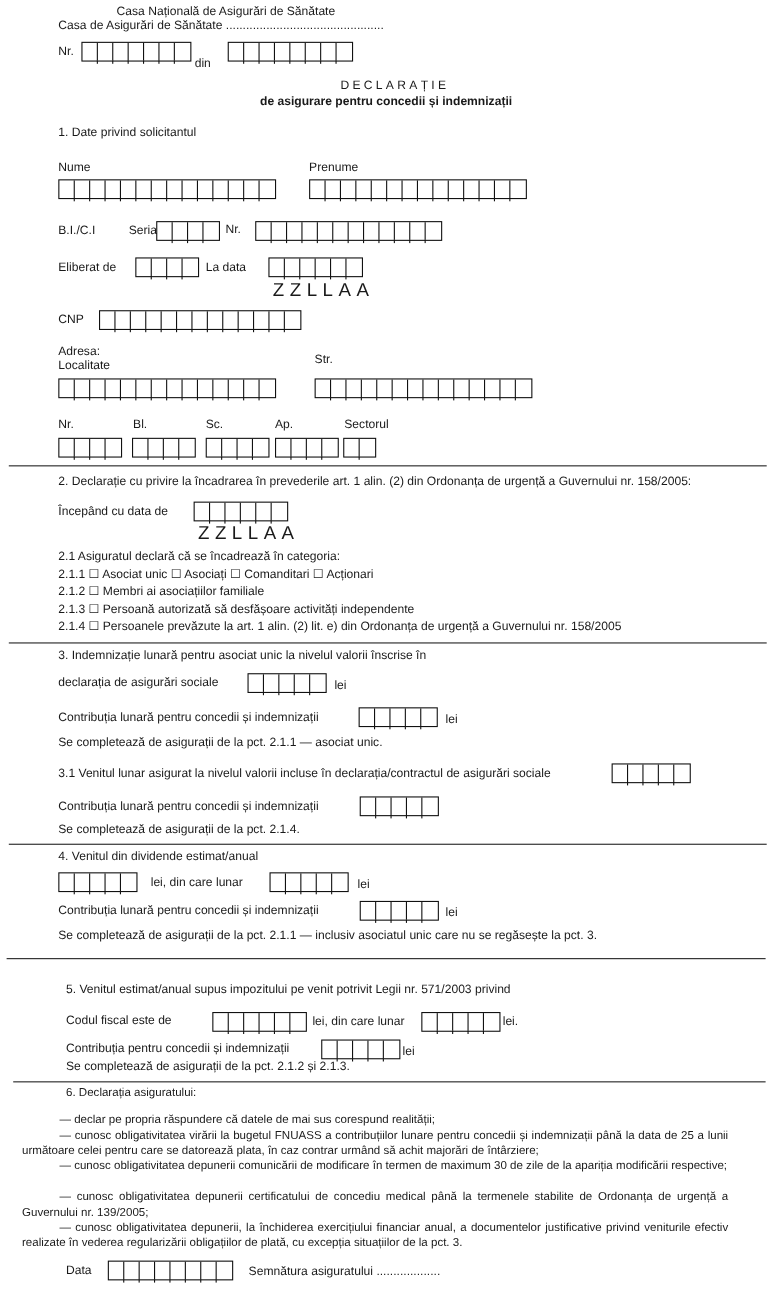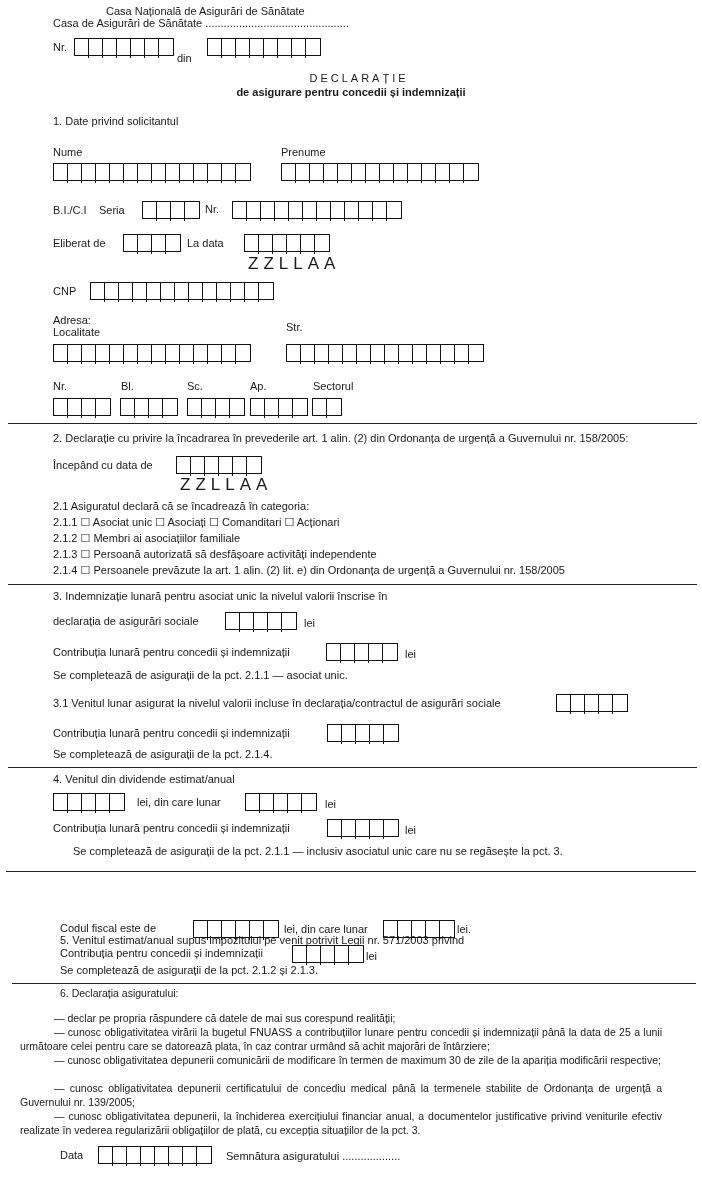--- a/index.html
+++ b/index.html
@@ -78,21 +78,21 @@
     <div class="cell"></div>
     <div class="cell"></div>
     <div class="cell"></div>
     <div class="cell"></div>
     <div class="cell"></div>
     <div class="cell"></div>
     <div class="cell"></div>
   </div>
 
 <div class="abs" style="left:53px;top:204px;">B.I./C.I</div>
-<div class="abs" style="left:99px;top:204px;">Seria</div>
+<div class="abs" style="left:117px;top:204px;">Seria</div>
 <div class="boxes" style="left:142px;top:201px;">
     <div class="cell"></div>
     <div class="cell"></div>
     <div class="cell"></div>
     <div class="cell"></div>
   </div>
 <div class="abs" style="left:205px;top:203px;">Nr.</div>
 <div class="boxes" style="left:232px;top:201px;">
     <div class="cell"></div>
     <div class="cell"></div>
@@ -296,25 +296,25 @@
 <div class="abs" style="left:325px;top:798px;">lei</div>
 <div class="abs" style="left:53px;top:822px;">Contribuția lunară pentru concedii și indemnizații</div>
 <div class="boxes" style="left:327px;top:819px;">
     <div class="cell"></div>
     <div class="cell"></div>
     <div class="cell"></div>
     <div class="cell"></div>
     <div class="cell"></div>
   </div>
 <div class="abs" style="left:405px;top:824px;">lei</div>
-<div class="abs" style="left:53px;top:845px;margin-left:20px;">Se completează de asigurații de la pct. 2.1.1 — inclusiv asociatul unic care nu se regăsește la pct. 3.</div>
+<div class="abs" style="left:53px;top:845px;">Se completează de asigurații de la pct. 2.1.1 — inclusiv asociatul unic care nu se regăsește la pct. 3.</div>
 
 <div class="hline" style="left:6px;width:690px;top:871px;"></div>
 
-<div class="abs" style="left:60px;top:894px;margin-top:40px;">5. Venitul estimat/anual supus impozitului pe venit potrivit Legii nr. 571/2003 privind</div>
+<div class="abs" style="left:60px;top:894px;">5. Venitul estimat/anual supus impozitului pe venit potrivit Legii nr. 571/2003 privind</div>
 <div class="abs" style="left:60px;top:922px;">Codul fiscal este de</div>
 <div class="boxes" style="left:193px;top:920px;">
     <div class="cell"></div>
     <div class="cell"></div>
     <div class="cell"></div>
     <div class="cell"></div>
     <div class="cell"></div>
     <div class="cell"></div>
   </div>
 <div class="abs" style="left:284px;top:923px;">lei, din care lunar</div>

